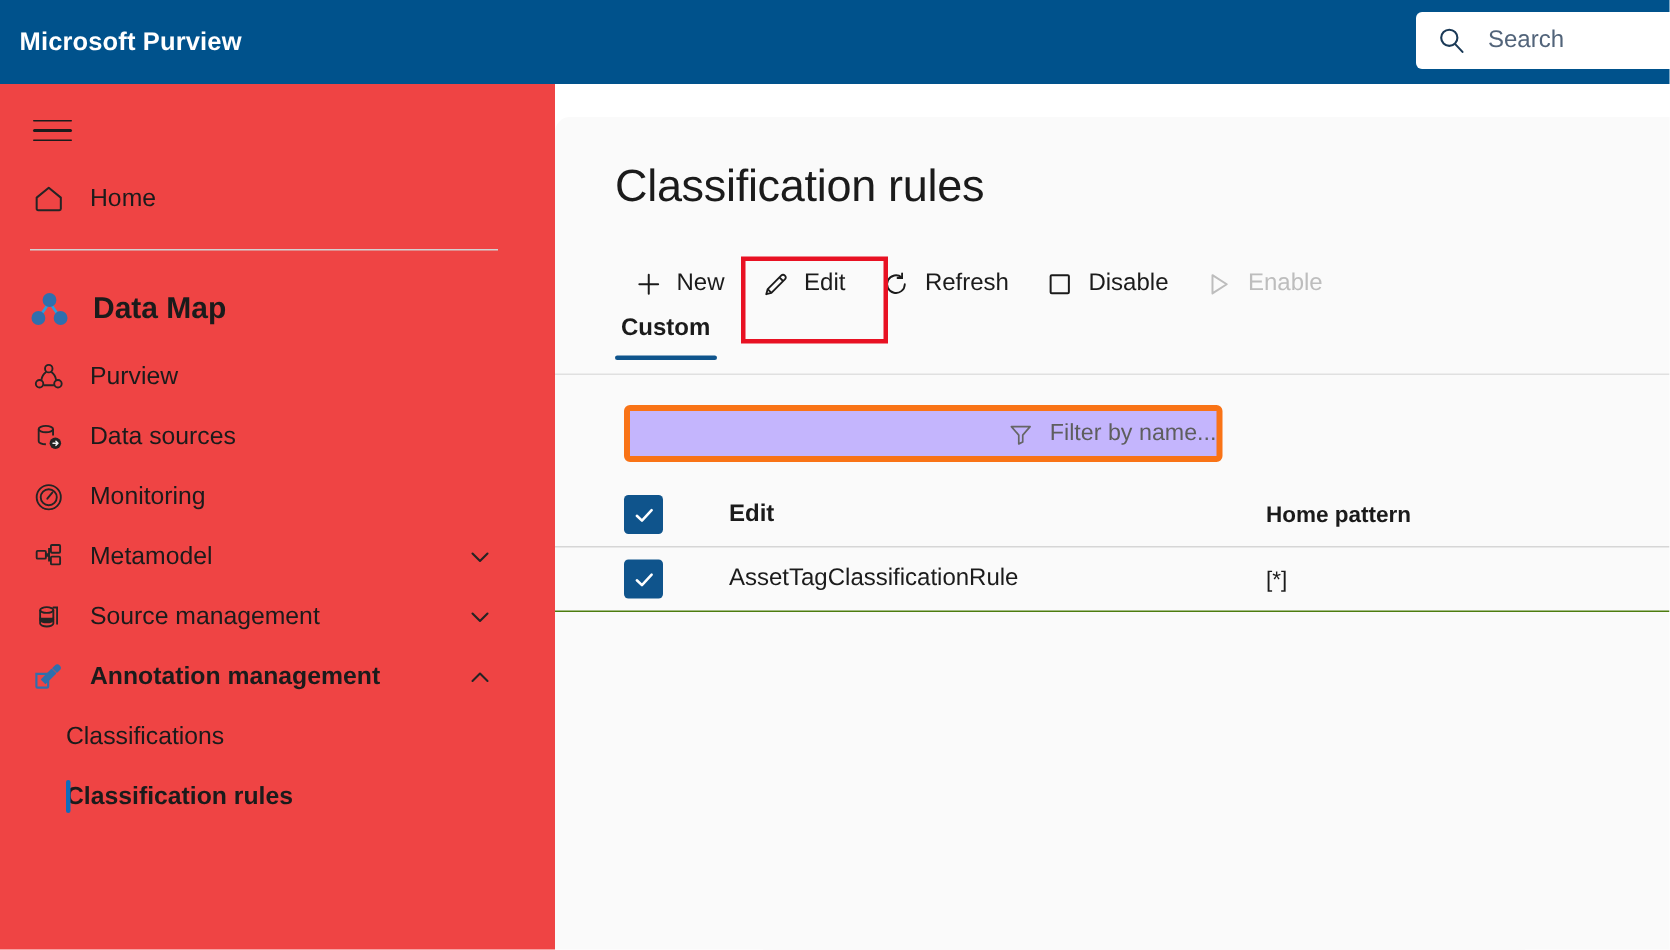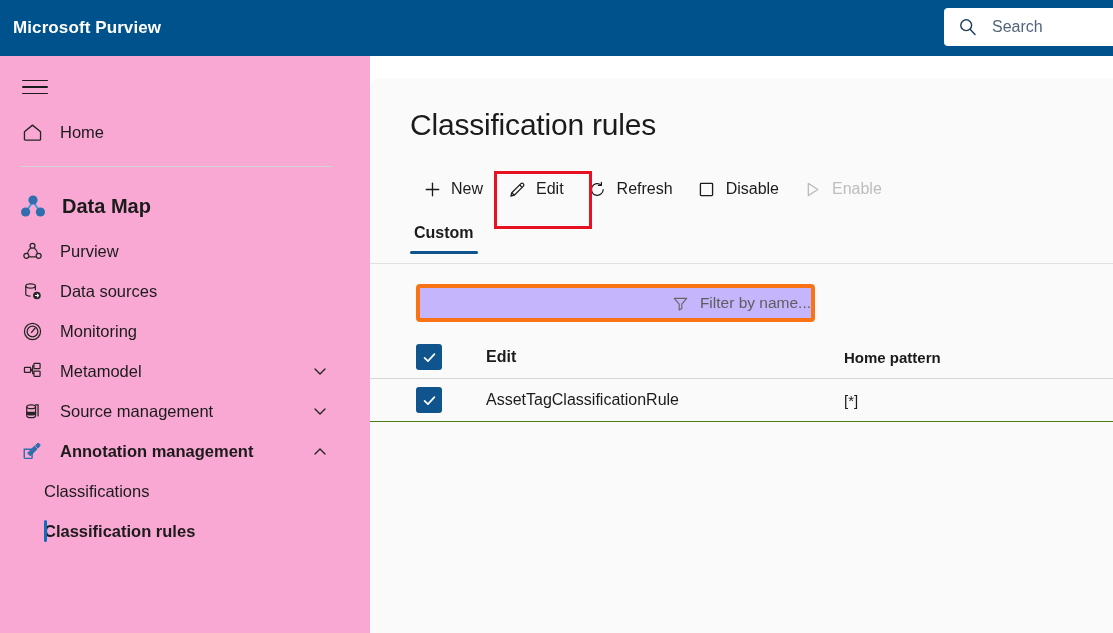--- a/index.html
+++ b/index.html
@@ -54,21 +54,21 @@
     color: #52647a;
     white-space: nowrap;
   }
 
   
   .sidebar {
     position: absolute;
     top: 56px; left: 0;
     width: 370px;
     height: 577px;
-    background: #f9a8d4;
+    background: #ef4444;
   }
   .hamburger {
     position: absolute;
     top: 14px; left: 18px;
     width: 34px; height: 34px;
     display: flex;
     flex-direction: column;
     justify-content: center;
     gap: 5px;
     padding: 0 4px;
@@ -204,21 +204,20 @@
     left: 124px;
     top: 93px;
     width: 98px;
     height: 58px;
     border: 3px solid #e81123;
     pointer-events: none;
   }
 
   
   .tabs {
-    margin-top: 14px;
     padding-left: 40px;
     position: relative;
     height: 40px;
   }
   .tab {
     display: inline-flex;
     flex-direction: column;
     align-items: center;
     cursor: pointer;
   }

